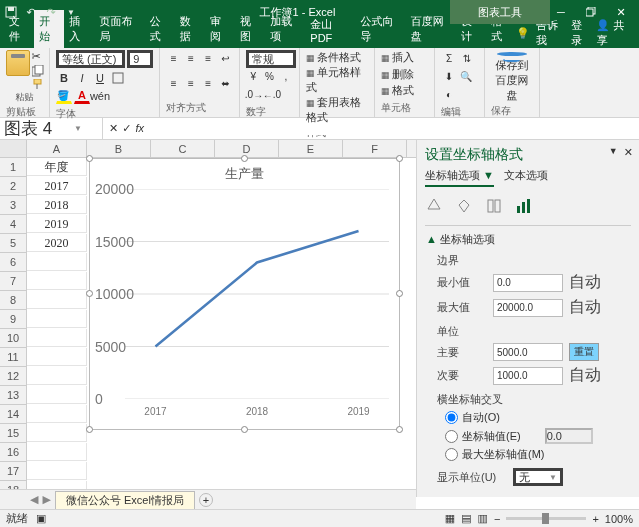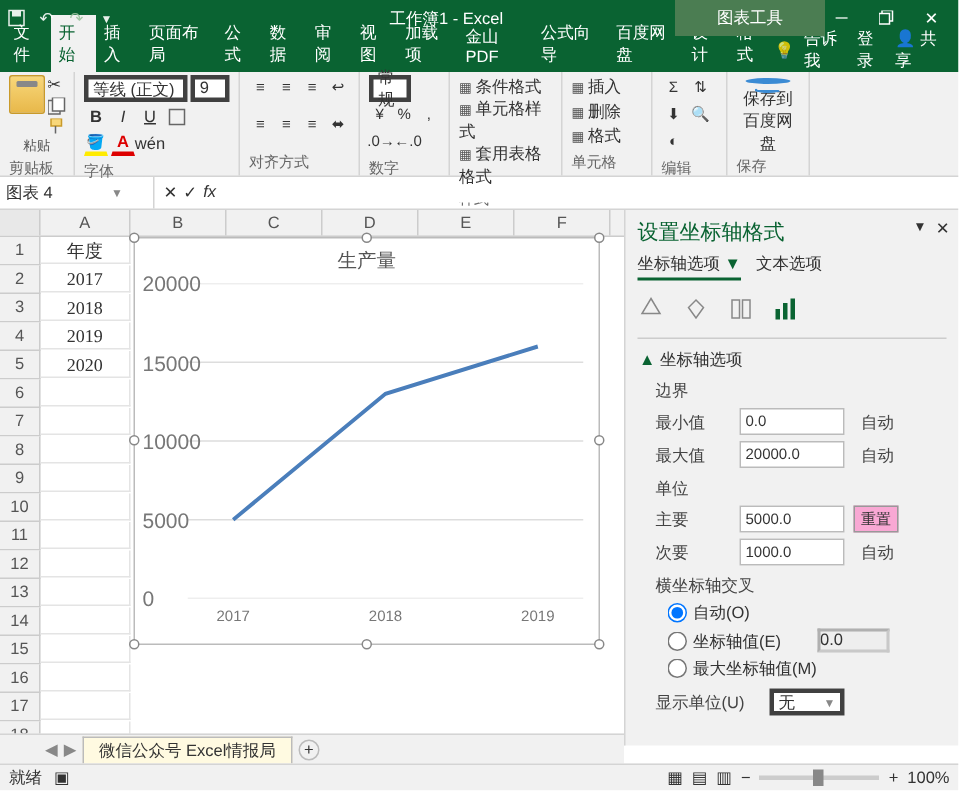--- a/index.html
+++ b/index.html
@@ -31,21 +31,21 @@
 .align-group{width:80px}
 .styles-group{width:75px}
 .cells-group{width:60px}
 .edit-group{width:50px}
 .baidu-group{width:55px}
 .baidu-icon{width:30px;height:30px;border:2px solid #3b8bd4;border-radius:50%;margin:2px auto;position:relative}
 .baidu-icon::before{content:"";position:absolute;inset:4px;border:2px solid #3b8bd4;border-radius:50%;border-top-color:transparent;border-right-color:transparent}
 .mini{font-size:9px;color:#555}
 .namebox-row{height:22px;background:#fff;border-bottom:1px solid #d4d4d4;display:flex;align-items:center}
 .namebox{width:103px;border-right:1px solid #d4d4d4;height:100%;display:flex;align-items:center;padding:0 4px}
-.namebox input{border:none;width:70px;outline:none;font-size:11px}
+.namebox input{border:none;width:70px;outline:none;font-size:17px}
 .fx-btns{display:flex;gap:4px;padding:0 6px;color:#888}
 .fx-input{flex:1;border:none;outline:none;padding:0 4px}
 .worksheet-area{position:absolute;top:140px;left:0;right:223px;bottom:30px;overflow:hidden;background:#fff}
 .grid{position:relative}
 .colheads{display:flex;height:18px;background:#f1f1f1;border-bottom:1px solid #ccc}
 .corner{width:27px;border-right:1px solid #ccc;background:#e8e8e8}
 .ch{border-right:1px solid #ccc;text-align:center;font-size:11px;color:#555;line-height:18px}
 .rowhead{width:27px;background:#f1f1f1;border-right:1px solid #ccc;border-bottom:1px solid #ccc;text-align:center;font-size:11px;color:#555;line-height:18px;float:left}
 .cell{border-right:1px solid #e4e4e4;border-bottom:1px solid #e4e4e4;height:18px;float:left;padding:0 3px;line-height:18px;font-size:12px}
 .cA{width:60px;text-align:center;font-family:"SimSun"}
@@ -61,22 +61,22 @@
 .pane-close{position:absolute;right:6px;top:6px;display:flex;gap:6px;color:#666}
 .pane-sub{display:flex;gap:10px;margin-top:4px;font-size:11px}
 .pane-sub .on{color:#0a6332;border-bottom:2px solid #0a6332;padding-bottom:2px}
 .pane-icons{display:flex;gap:12px;margin:10px 0;align-items:center}
 .pane-icons span{width:18px;height:18px;display:flex;align-items:center;justify-content:center}
 .pane-sep{border:none;border-top:1px solid #ccc;margin:4px 0}
 .pane-section{color:#0a6332;font-size:11px;margin:6px 1px;cursor:pointer}
 .pane-field{display:flex;align-items:center;margin:4px 0 4px 12px;gap:6px}
 .pane-field label{width:50px;font-size:11px;color:#444}
 .pane-field input[type=text]{width:70px;height:18px;border:1px solid #bbb;padding:0 3px;font-size:10px;background:#fff}
-.pane-field .auto{width:32px;font-size:11px;color:#444;text-align:center}
-.pane-field button{height:18px;border:1px solid #999;background:#f9a8d4;padding:0 4px;font-size:10px}
+.pane-field .auto{width:32px;font-size:16px;color:#444;text-align:center}
+.pane-field button{height:18px;border:1px solid #999;background:#7dd3fc;padding:0 4px;font-size:10px}
 .pane-heading{font-size:11px;color:#444;margin:6px 0 2px 12px}
 .radio-row{display:flex;align-items:center;margin:3px 0 3px 20px;gap:4px;font-size:11px;color:#444}
 .radio-row input{margin:0}
 .statusbar{position:absolute;bottom:0;left:0;right:0;height:18px;background:#f1f1f1;border-top:1px solid #d4d4d4;display:flex;align-items:center;padding:0 6px;font-size:10px;color:#555}
 .sheet-tabs{position:absolute;bottom:18px;left:0;right:223px;height:20px;background:#f1f1f1;border-top:1px solid #d4d4d4;display:flex;align-items:center;padding-left:30px;gap:4px}
 .sheet-tab{background:#fffae1;border:1px solid #bbb;border-bottom:none;padding:1px 10px;height:18px;font-size:11px}
 .zoom{margin-left:auto;display:flex;align-items:center;gap:6px}
 .zoom-track{width:80px;height:3px;background:#ccc;position:relative}
 .zoom-thumb{width:7px;height:11px;background:#888;position:absolute;left:36px;top:-4px}
 svg{display:block}
@@ -209,21 +209,21 @@
     </div>
     <div class="frow">
       <span class="small-btn">≡</span>
       <span class="small-btn">≡</span>
       <span class="small-btn">≡</span>
       <span class="small-btn">⬌</span>
     </div>
     <div class="rlabel">对齐方式</div>
   </div>
   <div class="rgroup" style="width:60px">
-    <div class="combo" style="width:28px">
+    <div class="combo" style="width:50px">
         <span>常规</span>
       </div>
     <div class="frow">
       <span class="small-btn">¥</span>
       <span class="small-btn">%</span>
       <span class="small-btn">,</span>
     </div>
     <div class="frow">
       <span class="small-btn">.0→</span>
       <span class="small-btn">←.0</span>

